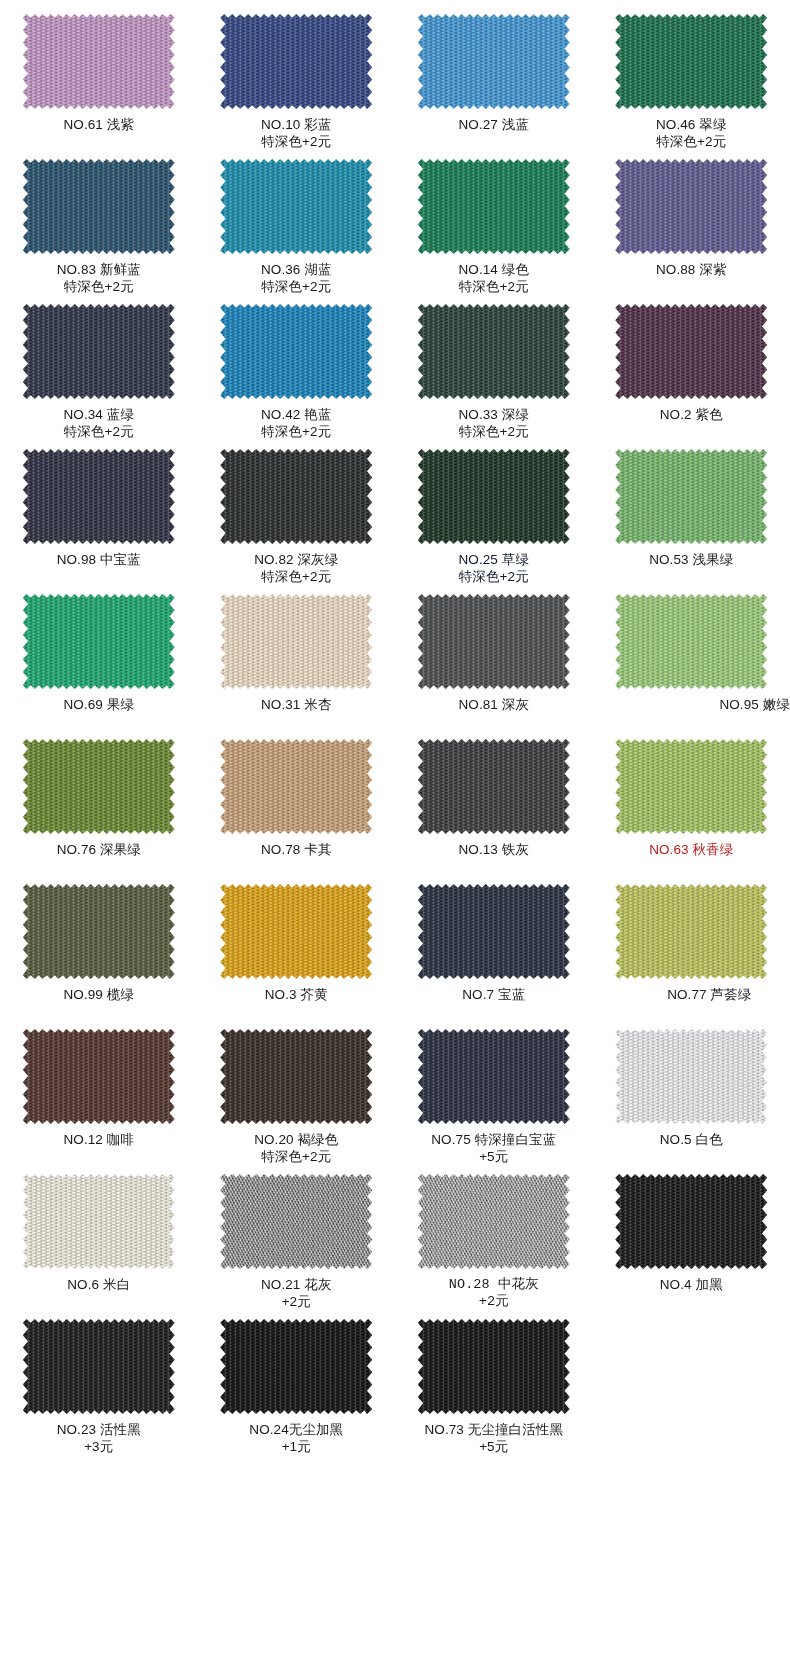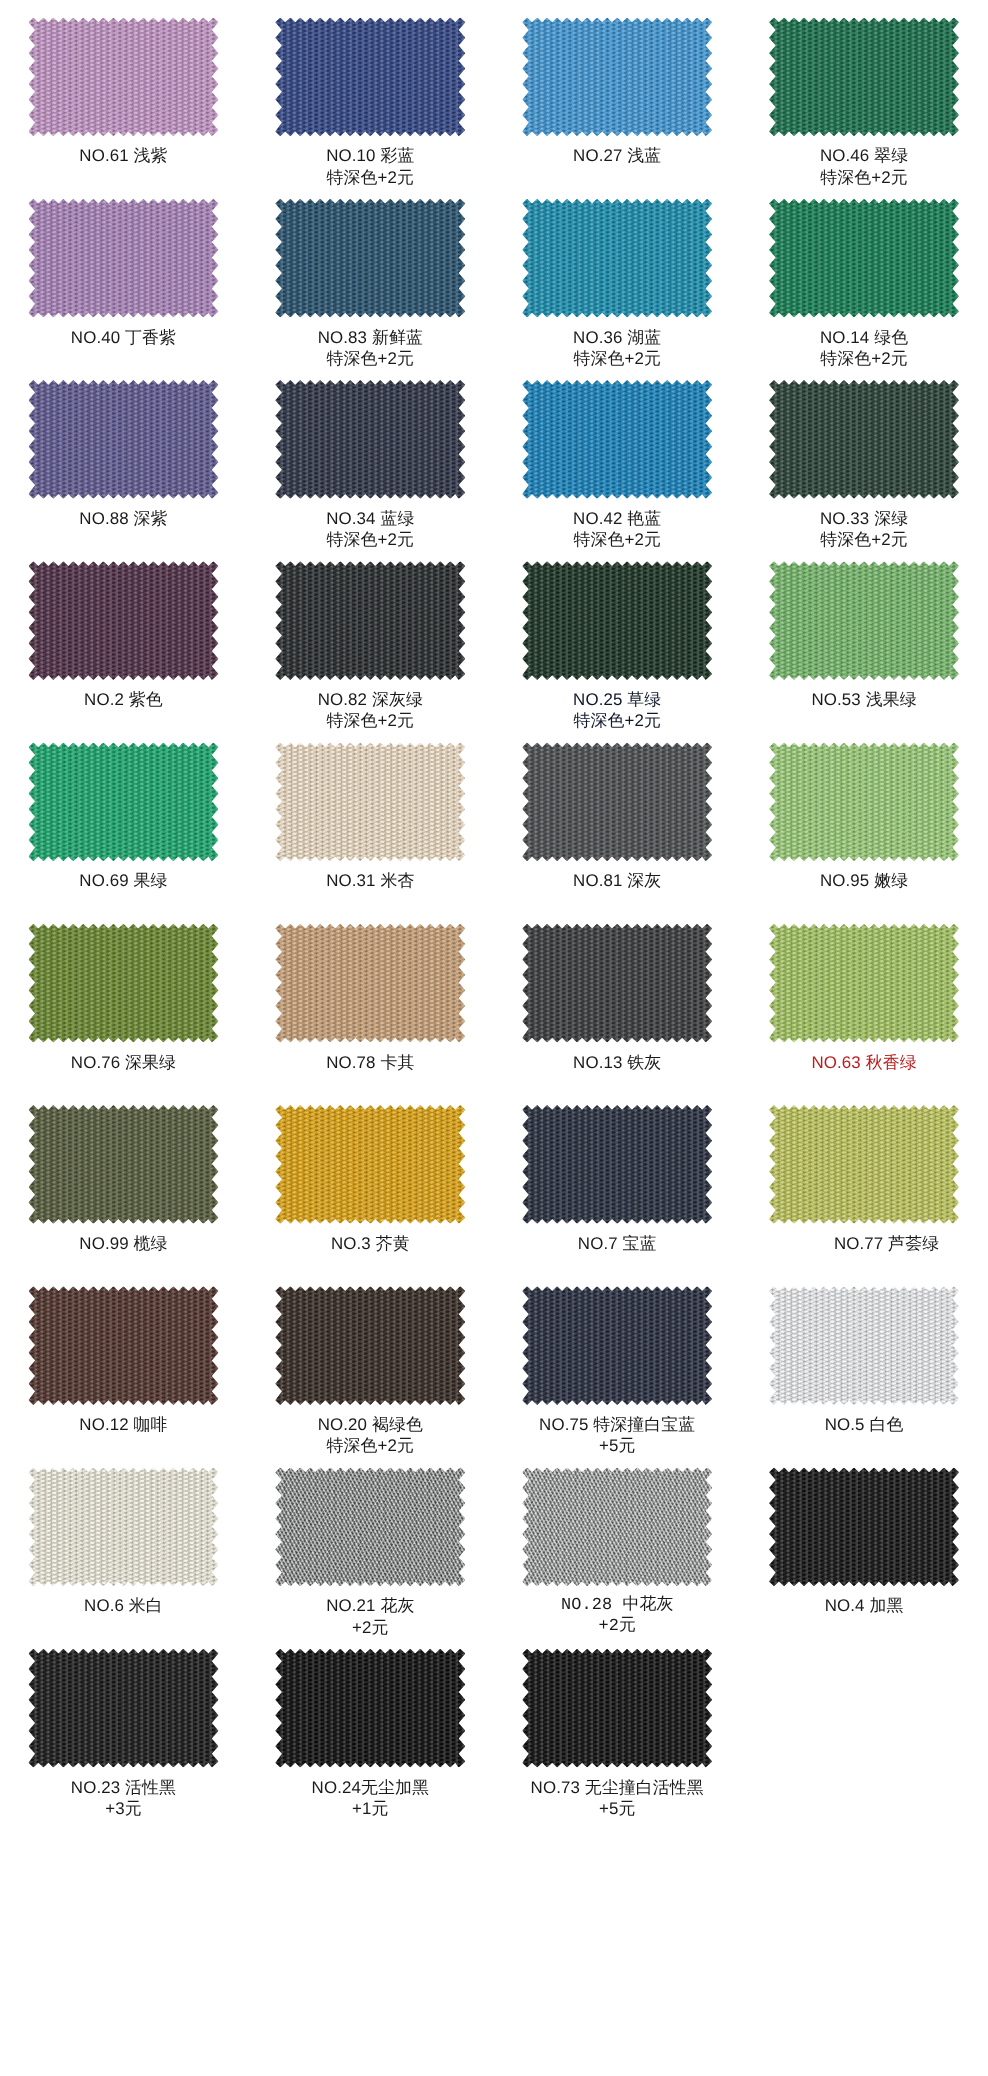--- a/index.html
+++ b/index.html
@@ -219,30 +219,20 @@
     <div class="swatch-wrap">
       <div class="shadow"></div>
       <div class="swatch" style="background: rgb(20, 113, 74);"></div>
     </div>
     <div class="label" style="color: rgb(26, 26, 26);">
       <span class="main">NO.46 翠绿</span>
       <span class="sub">特深色+2元</span>
     </div>
   </div>
 
-  <div class="cell">
-    <div class="swatch-wrap">
-      <div class="shadow"></div>
-      <div class="swatch" style="background: rgb(174, 134, 192);"></div>
-    </div>
-    <div class="label" style="color: rgb(26, 26, 26);">
-      <span class="main">NO.40 丁香紫</span>
-      
-    </div>
-  </div>
 
   <div class="cell">
     <div class="swatch-wrap">
       <div class="shadow"></div>
       <div class="swatch" style="background: rgb(35, 80, 110);"></div>
     </div>
     <div class="label" style="color: rgb(26, 26, 26);">
       <span class="main">NO.83 新鲜蓝</span>
       <span class="sub">特深色+2元</span>
     </div>
@@ -318,20 +308,30 @@
     <div class="swatch-wrap">
       <div class="shadow"></div>
       <div class="swatch" style="background: rgb(78, 44, 69);"></div>
     </div>
     <div class="label" style="color: rgb(26, 26, 26);">
       <span class="main">NO.2 紫色</span>
       
     </div>
   </div>
 
+  <div class="cell">
+    <div class="swatch-wrap">
+      <div class="shadow"></div>
+      <div class="swatch" style="background: rgb(43, 44, 64);"></div>
+    </div>
+    <div class="label" style="color: rgb(26, 26, 26);">
+      <span class="main">NO.98 中宝蓝</span>
+      
+    </div>
+  </div>
 
   <div class="cell">
     <div class="swatch-wrap">
       <div class="shadow"></div>
       <div class="swatch" style="background: rgb(36, 40, 42);"></div>
     </div>
     <div class="label" style="color: rgb(26, 26, 26);">
       <span class="main">NO.82 深灰绿</span>
       <span class="sub">特深色+2元</span>
     </div>
@@ -390,21 +390,21 @@
       <span class="main">NO.81 深灰</span>
       
     </div>
   </div>
 
   <div class="cell">
     <div class="swatch-wrap">
       <div class="shadow"></div>
       <div class="swatch" style="background: rgb(158, 211, 122);"></div>
     </div>
-    <div class="label" style="color: rgb(26, 26, 26);">
+    <div class="label" style="color: rgb(26, 26, 26); text-align: right;">
       <span class="main">NO.95 嫩绿</span>
       
     </div>
   </div>
 
   <div class="cell">
     <div class="swatch-wrap">
       <div class="shadow"></div>
       <div class="swatch" style="background: rgb(107, 139, 44);"></div>
     </div>

